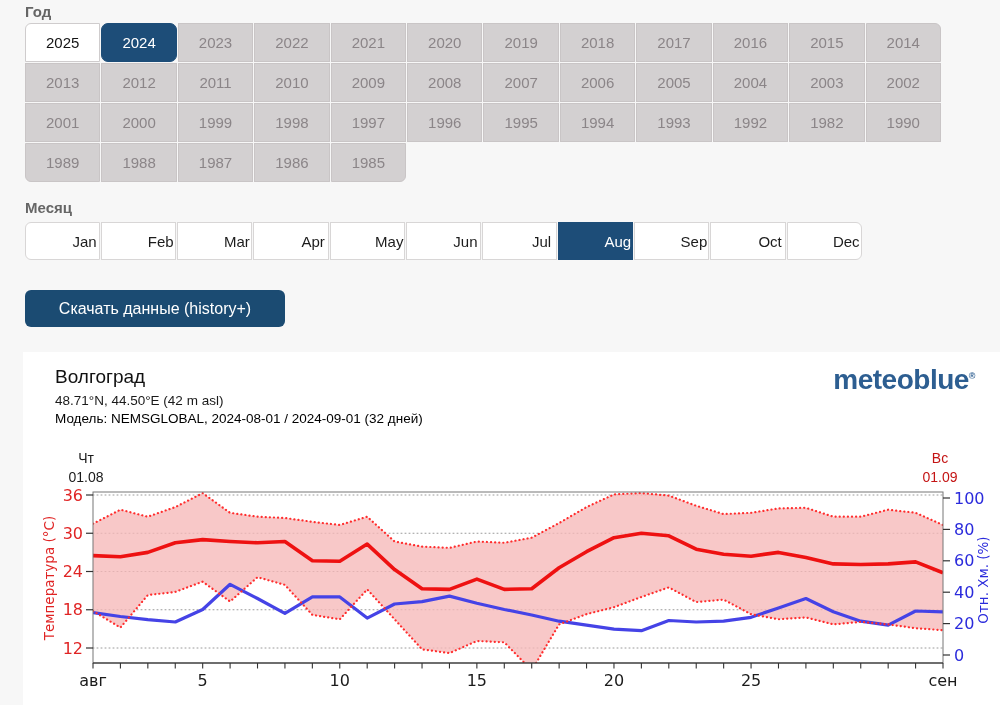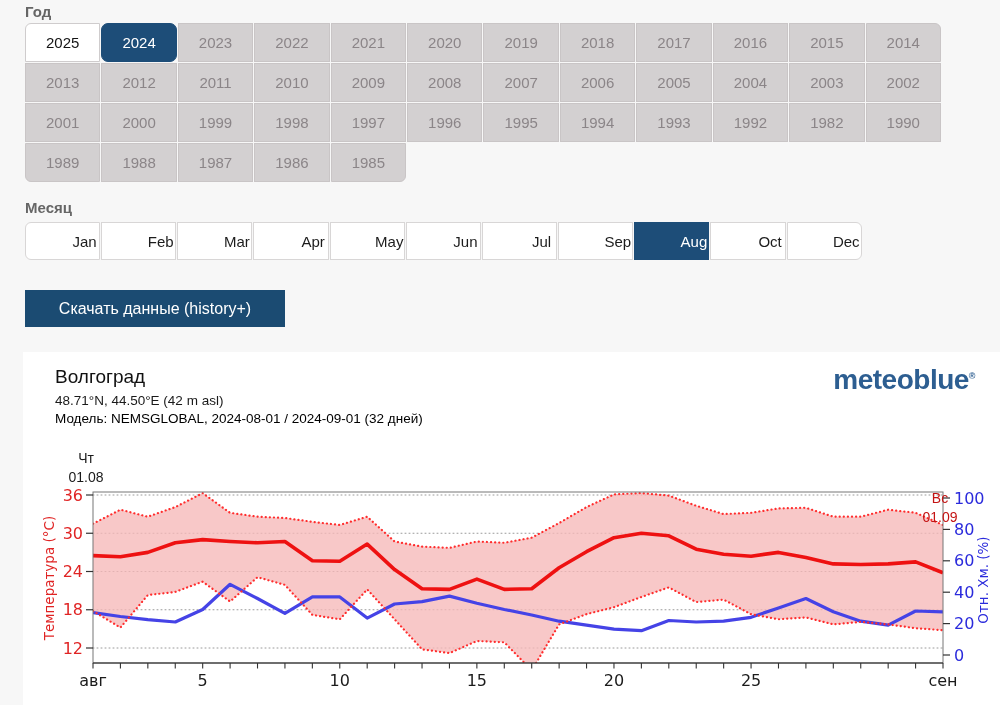--- a/index.html
+++ b/index.html
@@ -39,21 +39,21 @@
   .month-btn{
     box-sizing:border-box;height:38px;
     display:flex;align-items:center;justify-content:center;
     font-size:15px;background:#ffffff;color:#1c1c1c;
     border:1px solid #d8d6d6;cursor:pointer;user-select:none;padding-left:44px;
   }
   .month-btn.selected-month{background:#1d4d78;color:#ffffff;border-color:#1d4d78;}
 
   #download-btn{
     position:absolute;left:25px;top:290px;height:37px;min-width:260px;
-    background:#1b4b72;color:#ffffff;border:none;border-radius:0;
+    background:#1b4b72;color:#ffffff;border:none;border-radius:6px;
     font-size:16px;font-family:"Liberation Sans",sans-serif;
     padding:0 26px;cursor:pointer;
   }
 
   #panel{
     position:absolute;left:23px;top:352px;width:977px;height:353px;
     background:#ffffff;
   }
   #chart-title{
     position:absolute;left:32px;top:14px;
@@ -71,21 +71,21 @@
     position:absolute;right:25px;top:12px;
     font-size:28px;font-weight:bold;color:#2d5e91;letter-spacing:-0.5px;
   }
   #brand sup{font-size:9px;}
   .day-edge-label{
     position:absolute;top:97px;width:60px;
     text-align:center;font-size:14px;line-height:19px;
     z-index:3;pointer-events:none;
   }
   #start-day{left:33px;color:#1a1a1a;}
-  #end-day{left:887px;color:#c41414;margin-top:40px;}
+  #end-day{left:887px;color:#c41414;}
   #chart-svg{position:absolute;left:17px;top:88px;}
   svg text{font-family:"DejaVu Sans","Liberation Sans",sans-serif;}
 </style>
 </head>
 <body>
 
 <div id="app">
 
   <div class="section-label" id="year-label">Год</div>
   <div id="year-grid">
@@ -134,22 +134,22 @@
 
   <div class="section-label" id="month-label">Месяц</div>
   <div id="month-grid">
       <div class="month-btn corner-tl corner-bl">Jan</div>
       <div class="month-btn">Feb</div>
       <div class="month-btn">Mar</div>
       <div class="month-btn">Apr</div>
       <div class="month-btn">May</div>
       <div class="month-btn">Jun</div>
       <div class="month-btn">Jul</div>
+      <div class="month-btn selected-month">Aug</div>
       <div class="month-btn">Sep</div>
-      <div class="month-btn selected-month">Aug</div>
       <div class="month-btn">Oct</div>
       <div class="month-btn corner-tr corner-br">Dec</div>
     </div>
 
   <button id="download-btn">Скачать данные (history+)</button>
 
   <div id="panel">
     <div id="chart-title">Волгоград</div>
     <div id="chart-location">48.71°N, 44.50°E (42 m asl)</div>
     <div id="chart-model">Модель: NEMSGLOBAL, 2024-08-01 / 2024-09-01 (32 дней)</div>

